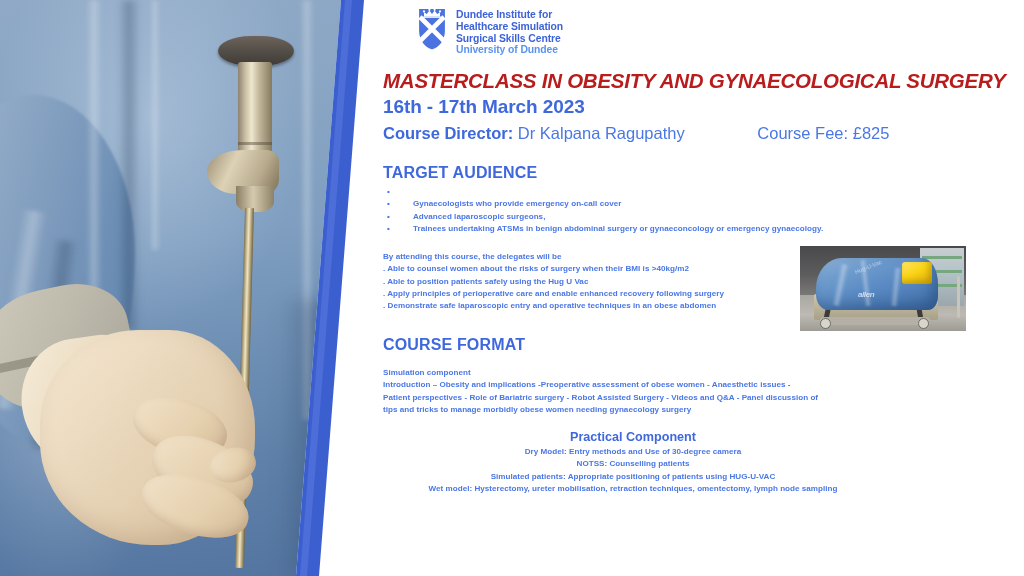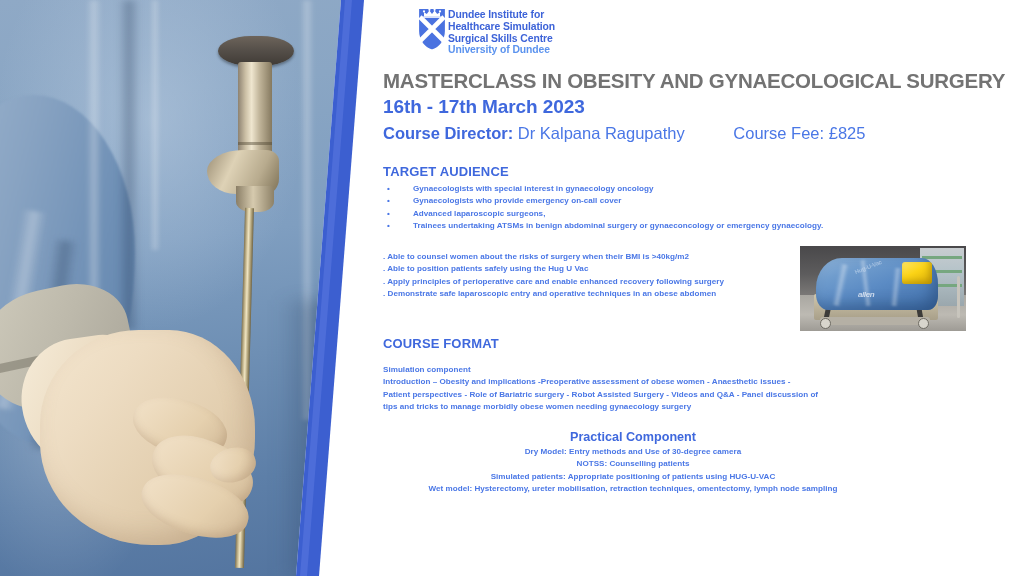--- a/index.html
+++ b/index.html
@@ -185,21 +185,21 @@
     left: 380px; top: 0;
     width: 644px; height: 576px;
   }
 
   
   .logo-block {
     position: absolute;
     left: 37px; top: 7px;
     display: flex;
     align-items: flex-start;
-    gap: 1px;
+    gap: 9px;
   }
   .shield {
     width: 30px; height: 44px;
     position: relative;
     flex: none;
   }
   .logo-text { line-height: 1.13; padding-top: 2px; }
   .logo-line {
     font-size: 10.4px;
     font-weight: 700;
@@ -211,52 +211,53 @@
 
   
   .headline {
     position: absolute;
     left: 3px; top: 68px;
     width: 640px;
   }
   .h-title {
     font-size: 20.5px;
     font-weight: 700;
-    color: #737373;
+    color: #b91c1c;
     letter-spacing: -0.25px;
     line-height: 1.22;
     white-space: nowrap;
+    font-style: italic;
   }
   .h-dates {
     font-size: 19px;
     font-weight: 700;
     color: #3f68dd;
     letter-spacing: -0.1px;
     line-height: 1.3;
     margin-top: 2px;
   }
   .h-row {
     margin-top: 3px;
     font-size: 16.5px;
     color: #4a77e6;
     line-height: 1.3;
     white-space: nowrap;
   }
   .h-row .lbl { font-weight: 700; color: #3f68dd; }
   .h-row .val { font-weight: 400; }
   .h-fee {
     display: inline-block;
-    margin-left: 44px;
+    margin-left: 68px;
     font-weight: 400;
     color: #4a77e6;
   }
 
   
   .section-head {
-    font-size: 13px;
+    font-size: 16px;
     font-weight: 700;
     color: #3f68dd;
     letter-spacing: 0.15px;
   }
   .body-line {
     font-size: 8.1px;
     font-weight: 700;
     color: #4a77e6;
     line-height: 1.52;
     letter-spacing: 0.02px;
@@ -467,39 +468,39 @@
         <span class="val">Dr Kalpana Ragupathy</span>
         <span class="h-fee">Course Fee: £825</span>
       </div>
     </div>
 
     <div class="sec-target">
       <div class="section-head">TARGET AUDIENCE</div>
       <div class="bullets">
         <div class="bullet-row">
           <span class="bullet-mark">•</span>
-          <span class="body-line">Gynaecologists with special interest in gynaecology oncology</span>
         </div>
         <div class="bullet-row">
           <span class="bullet-mark">•</span>
           <span class="body-line">Gynaecologists who provide emergency on-call cover</span>
         </div>
         <div class="bullet-row">
           <span class="bullet-mark">•</span>
           <span class="body-line">Advanced laparoscopic surgeons,</span>
         </div>
         <div class="bullet-row">
           <span class="bullet-mark">•</span>
           <span class="body-line">Trainees undertaking ATSMs in benign abdominal surgery or gynaeconcology or emergency gynaecology.</span>
         </div>
       </div>
     </div>
 
     <div class="sec-ilo">
       <div class="ilo-body">
+        <div class="body-line">By attending this course, the delegates will be</div>
         <div class="body-line">. Able to counsel women about the risks of surgery when their BMI is &gt;40kg/m2</div>
         <div class="body-line">. Able to position patients safely using the Hug U Vac</div>
         <div class="body-line">. Apply principles of perioperative care and enable enhanced recovery following surgery</div>
         <div class="body-line">. Demonstrate safe laparoscopic entry and operative techniques in an obese abdomen</div>
       </div>
     </div>
 
     <div class="sec-format">
       <div class="section-head">COURSE FORMAT</div>
       <div class="format-body">

